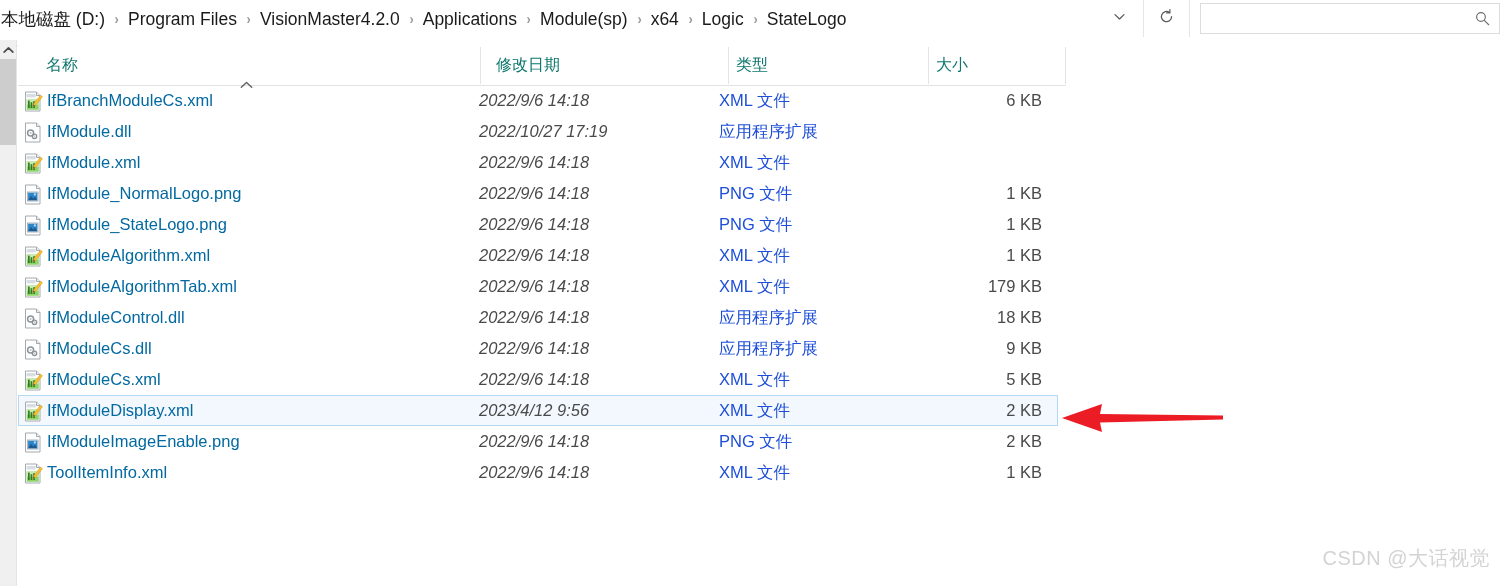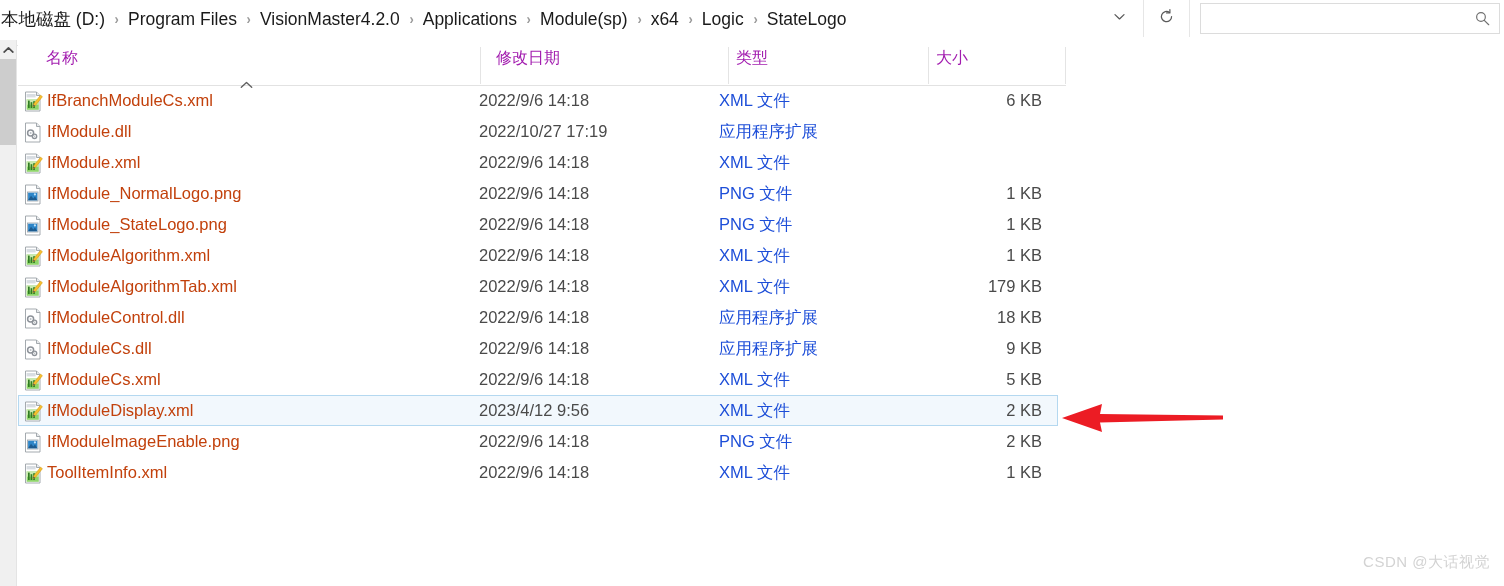--- a/index.html
+++ b/index.html
@@ -80,24 +80,24 @@
     background:#ffffff;
   }
 
   
   #colheader{
     position:absolute;left:0;top:0;width:1048px;height:45px;
     border-bottom:1px solid #e2e2e2;
   }
   .colcell{
     position:absolute;top:0;height:44px;
-    display:flex;align-items:center;
+    display:flex;align-items:flex-end;
     box-sizing:border-box;
     padding-bottom:8px;
-    font-size:16px;color:#a21caf;
+    font-size:16px;color:#0f766e;
   }
   .coldiv{
     position:absolute;top:7px;height:37px;width:1px;background:#e4e4e4;
   }
   #sortmark{
     position:absolute;left:222px;top:40px;
     font-size:11px;color:#555;line-height:11px;
   }
 
   
@@ -111,38 +111,38 @@
     background:#f2f8fd;
     border:1px solid #b4d8f0;
   }
   .cell{
     position:absolute;top:0;height:29px;
     display:flex;align-items:center;
     font-size:16.5px;
     color:#2b2b2b;
     white-space:nowrap;
   }
-  .c-name{left:28px;width:430px;color:#c2410c;}
-  .c-date{left:460px;width:240px;color:#4a4a4a;}
+  .c-name{left:28px;width:430px;color:#0369a1;}
+  .c-date{left:460px;width:240px;color:#4a4a4a;font-style:italic;}
   .c-type{left:700px;width:190px;color:#1d4ed8;}
   .c-size{left:880px;width:155px;justify-content:flex-end;color:#4a4a4a;padding-right:12px;box-sizing:border-box;}
   .ficon{
     position:absolute;left:4px;top:5px;width:20px;height:21px;
   }
 
   
   #redarrow{
     position:absolute;left:1060px;top:398px;width:165px;height:40px;
     pointer-events:none;
   }
 
   
   #watermark{
     position:absolute;right:14px;bottom:14px;
-    font-size:15px;color:#d3d3d3;
+    font-size:20px;color:#d3d3d3;
     letter-spacing:0.5px;
     font-family:"Liberation Sans","DejaVu Sans",sans-serif;
   }
 </style>
 </head>
 <body>
 
 <div id="addressbar">
 
   <div id="crumbs">

